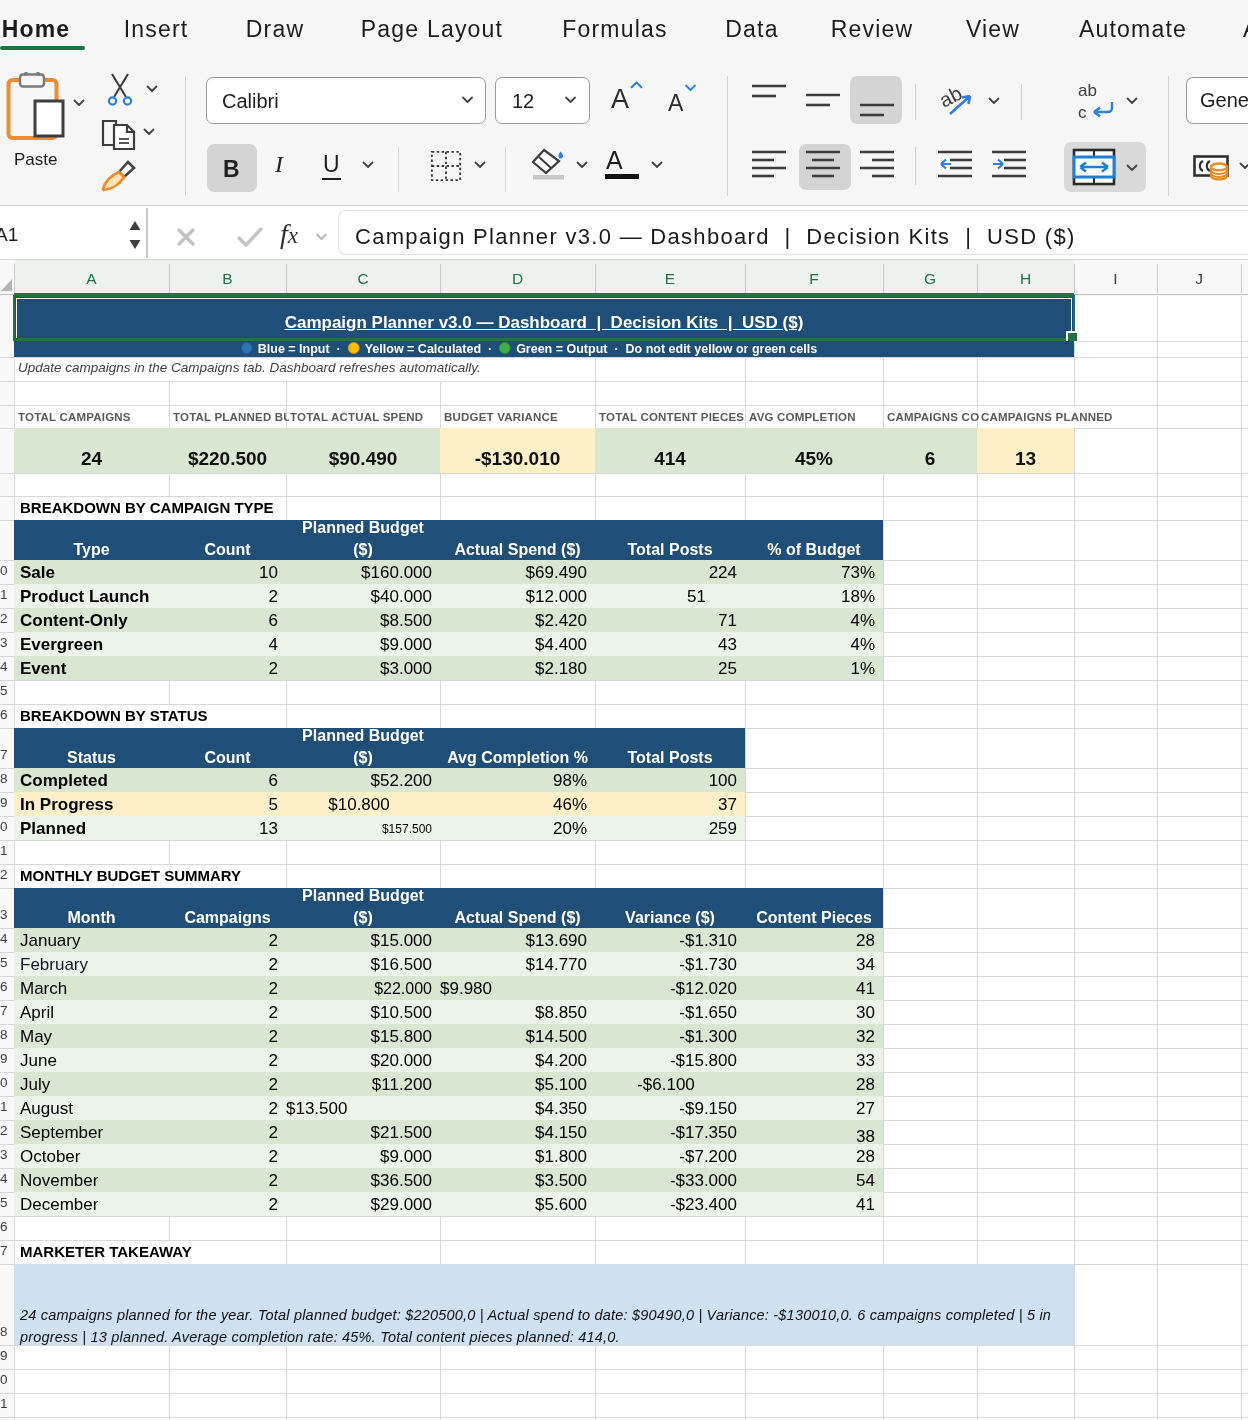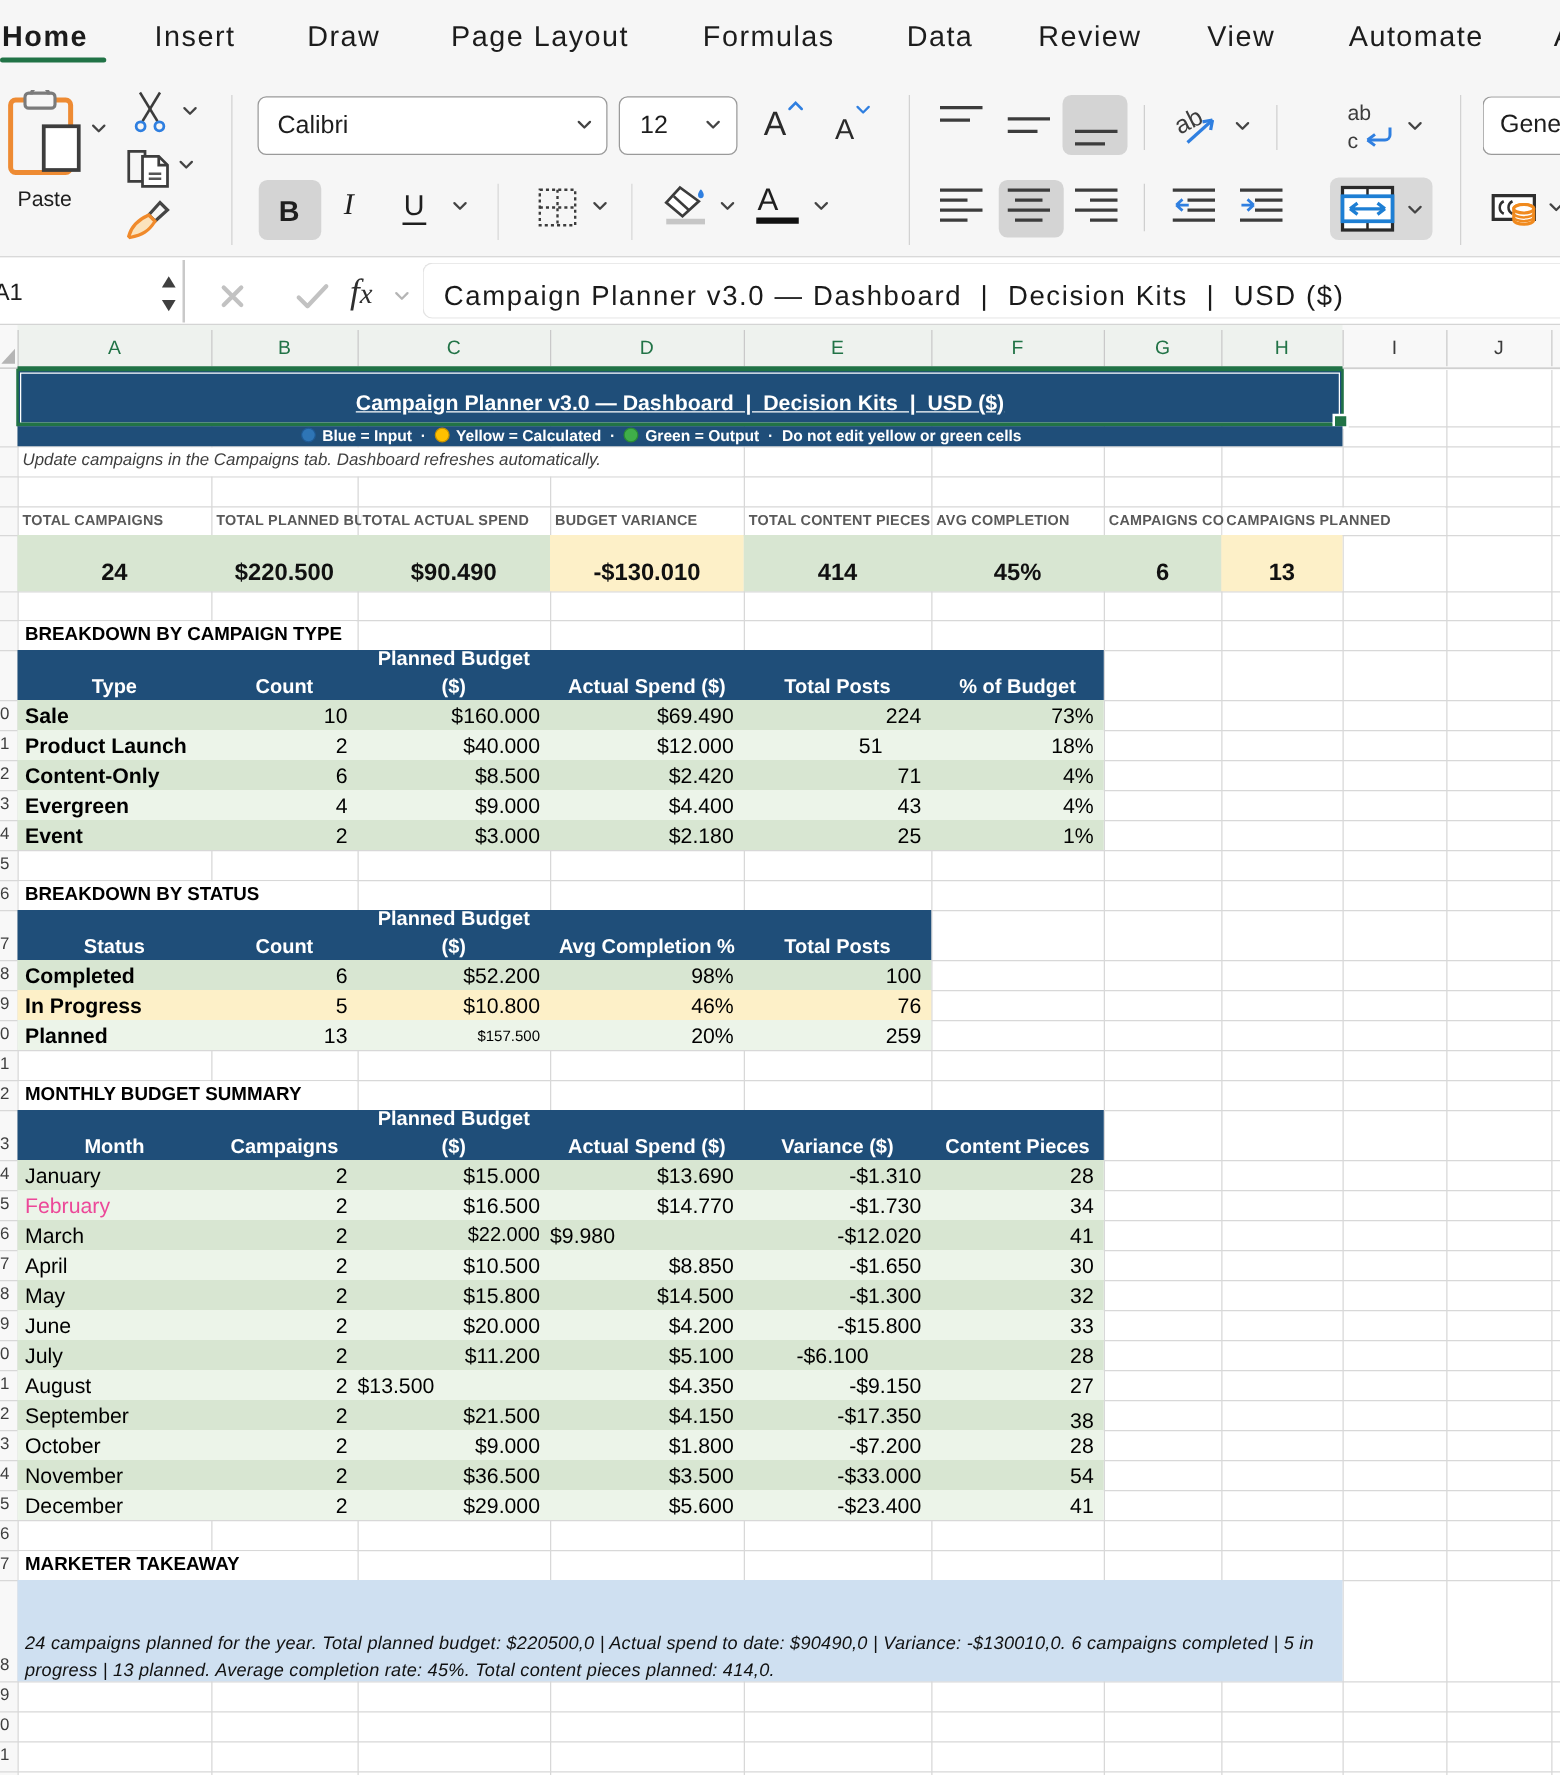--- a/index.html
+++ b/index.html
@@ -422,23 +422,23 @@
 <div class="t" style="left:670.0px;top:758px;transform:translate(-50%,-50%);font-size:16px;font-weight:700;color:#fff">Total Posts</div>
 <div class="ab" style="left:14px;top:768px;width:731px;height:24px;background:#d8e6d2"></div>
 <div class="t" style="left:20px;top:768px;height:24px;line-height:26px;font-size:17px;font-weight:700;color:#000">Completed</div>
 <div class="t" style="left:169px;top:768px;width:109px;height:24px;line-height:26px;text-align:right;font-size:17px;font-weight:400;color:#000">6</div>
 <div class="t" style="left:286px;top:768px;width:146px;height:24px;line-height:26px;text-align:right;font-size:17px;font-weight:400;color:#000">$52.200</div>
 <div class="t" style="left:440px;top:768px;width:147px;height:24px;line-height:26px;text-align:right;font-size:17px;font-weight:400;color:#000">98%</div>
 <div class="t" style="left:595px;top:768px;width:142px;height:24px;line-height:26px;text-align:right;font-size:17px;font-weight:400;color:#000">100</div>
 <div class="ab" style="left:14px;top:792px;width:731px;height:24px;background:#fdf0c8"></div>
 <div class="t" style="left:20px;top:792px;height:24px;line-height:26px;font-size:17px;font-weight:700;color:#000">In Progress</div>
 <div class="t" style="left:169px;top:792px;width:109px;height:24px;line-height:26px;text-align:right;font-size:17px;font-weight:400;color:#000">5</div>
-<div class="t" style="left:286px;top:792px;width:146px;height:24px;line-height:26px;text-align:right;font-size:17px;font-weight:400;color:#000">$10.800</div>
+<div class="t" style="left:286px;top:792px;width:146px;height:24px;line-height:26px;text-align:center;font-size:17px;font-weight:400;color:#000">$10.800</div>
 <div class="t" style="left:440px;top:792px;width:147px;height:24px;line-height:26px;text-align:right;font-size:17px;font-weight:400;color:#000">46%</div>
-<div class="t" style="left:595px;top:792px;width:142px;height:24px;line-height:26px;text-align:right;font-size:17px;font-weight:400;color:#000">76</div>
+<div class="t" style="left:595px;top:792px;width:142px;height:24px;line-height:26px;text-align:right;font-size:17px;font-weight:400;color:#000">37</div>
 <div class="ab" style="left:14px;top:816px;width:731px;height:24px;background:#ecf4e9"></div>
 <div class="t" style="left:20px;top:816px;height:24px;line-height:26px;font-size:17px;font-weight:700;color:#000">Planned</div>
 <div class="t" style="left:169px;top:816px;width:109px;height:24px;line-height:26px;text-align:right;font-size:17px;font-weight:400;color:#000">13</div>
 <div class="t" style="left:286px;top:816px;width:146px;height:24px;line-height:26px;text-align:right;font-size:12px;font-weight:400;color:#000">$157.500</div>
 <div class="t" style="left:440px;top:816px;width:147px;height:24px;line-height:26px;text-align:right;font-size:17px;font-weight:400;color:#000">20%</div>
 <div class="t" style="left:595px;top:816px;width:142px;height:24px;line-height:26px;text-align:right;font-size:17px;font-weight:400;color:#000">259</div>
 <div class="t" style="left:20px;top:867px;font-size:15px;font-weight:700;color:#000;">MONTHLY BUDGET SUMMARY</div>
 <div class="ab" style="left:14px;top:888px;width:869px;height:40px;background:#1f4e79"></div>
 <div class="t" style="left:363px;top:896px;transform:translate(-50%,-50%);font-size:16px;font-weight:700;color:#fff">Planned Budget</div>
 <div class="t" style="left:91.5px;top:918px;transform:translate(-50%,-50%);font-size:16px;font-weight:700;color:#fff">Month</div>
@@ -448,21 +448,21 @@
 <div class="t" style="left:670.0px;top:918px;transform:translate(-50%,-50%);font-size:16px;font-weight:700;color:#fff">Variance ($)</div>
 <div class="t" style="left:814.0px;top:918px;transform:translate(-50%,-50%);font-size:16px;font-weight:700;color:#fff">Content Pieces</div>
 <div class="ab" style="left:14px;top:928px;width:869px;height:24px;background:#d8e6d2"></div>
 <div class="t" style="left:20px;top:928px;height:24px;line-height:26px;font-size:17px;font-weight:400;color:#000">January</div>
 <div class="t" style="left:169px;top:928px;width:109px;height:24px;line-height:26px;text-align:right;font-size:17px;font-weight:400;color:#000">2</div>
 <div class="t" style="left:286px;top:928px;width:146px;height:24px;line-height:26px;text-align:right;font-size:17px;font-weight:400;color:#000">$15.000</div>
 <div class="t" style="left:440px;top:928px;width:147px;height:24px;line-height:26px;text-align:right;font-size:17px;font-weight:400;color:#000">$13.690</div>
 <div class="t" style="left:595px;top:928px;width:142px;height:24px;line-height:26px;text-align:right;font-size:17px;font-weight:400;color:#000">-$1.310</div>
 <div class="t" style="left:745px;top:928px;width:130px;height:24px;line-height:26px;text-align:right;font-size:17px;font-weight:400;color:#000">28</div>
 <div class="ab" style="left:14px;top:952px;width:869px;height:24px;background:#ecf4e9"></div>
-<div class="t" style="left:20px;top:952px;height:16px;line-height:26px;font-size:17px;font-weight:400;color:#ec4899">February</div>
+<div class="t" style="left:20px;top:952px;height:16px;line-height:26px;font-size:17px;font-weight:400;color:#0f172a">February</div>
 <div class="t" style="left:169px;top:952px;width:109px;height:24px;line-height:26px;text-align:right;font-size:17px;font-weight:400;color:#000">2</div>
 <div class="t" style="left:286px;top:952px;width:146px;height:24px;line-height:26px;text-align:right;font-size:17px;font-weight:400;color:#000">$16.500</div>
 <div class="t" style="left:440px;top:952px;width:147px;height:24px;line-height:26px;text-align:right;font-size:17px;font-weight:400;color:#000">$14.770</div>
 <div class="t" style="left:595px;top:952px;width:142px;height:24px;line-height:26px;text-align:right;font-size:17px;font-weight:400;color:#000">-$1.730</div>
 <div class="t" style="left:745px;top:952px;width:130px;height:24px;line-height:26px;text-align:right;font-size:17px;font-weight:400;color:#000">34</div>
 <div class="ab" style="left:14px;top:976px;width:869px;height:24px;background:#d8e6d2"></div>
 <div class="t" style="left:20px;top:976px;height:24px;line-height:26px;font-size:17px;font-weight:400;color:#000">March</div>
 <div class="t" style="left:169px;top:976px;width:109px;height:24px;line-height:26px;text-align:right;font-size:17px;font-weight:400;color:#000">2</div>
 <div class="t" style="left:286px;top:976px;width:146px;height:24px;line-height:26px;text-align:right;font-size:16px;font-weight:400;color:#000">$22.000</div>
 <div class="t" style="left:440px;top:976px;width:147px;height:24px;line-height:26px;font-size:17px;font-weight:400;color:#000">$9.980</div>

